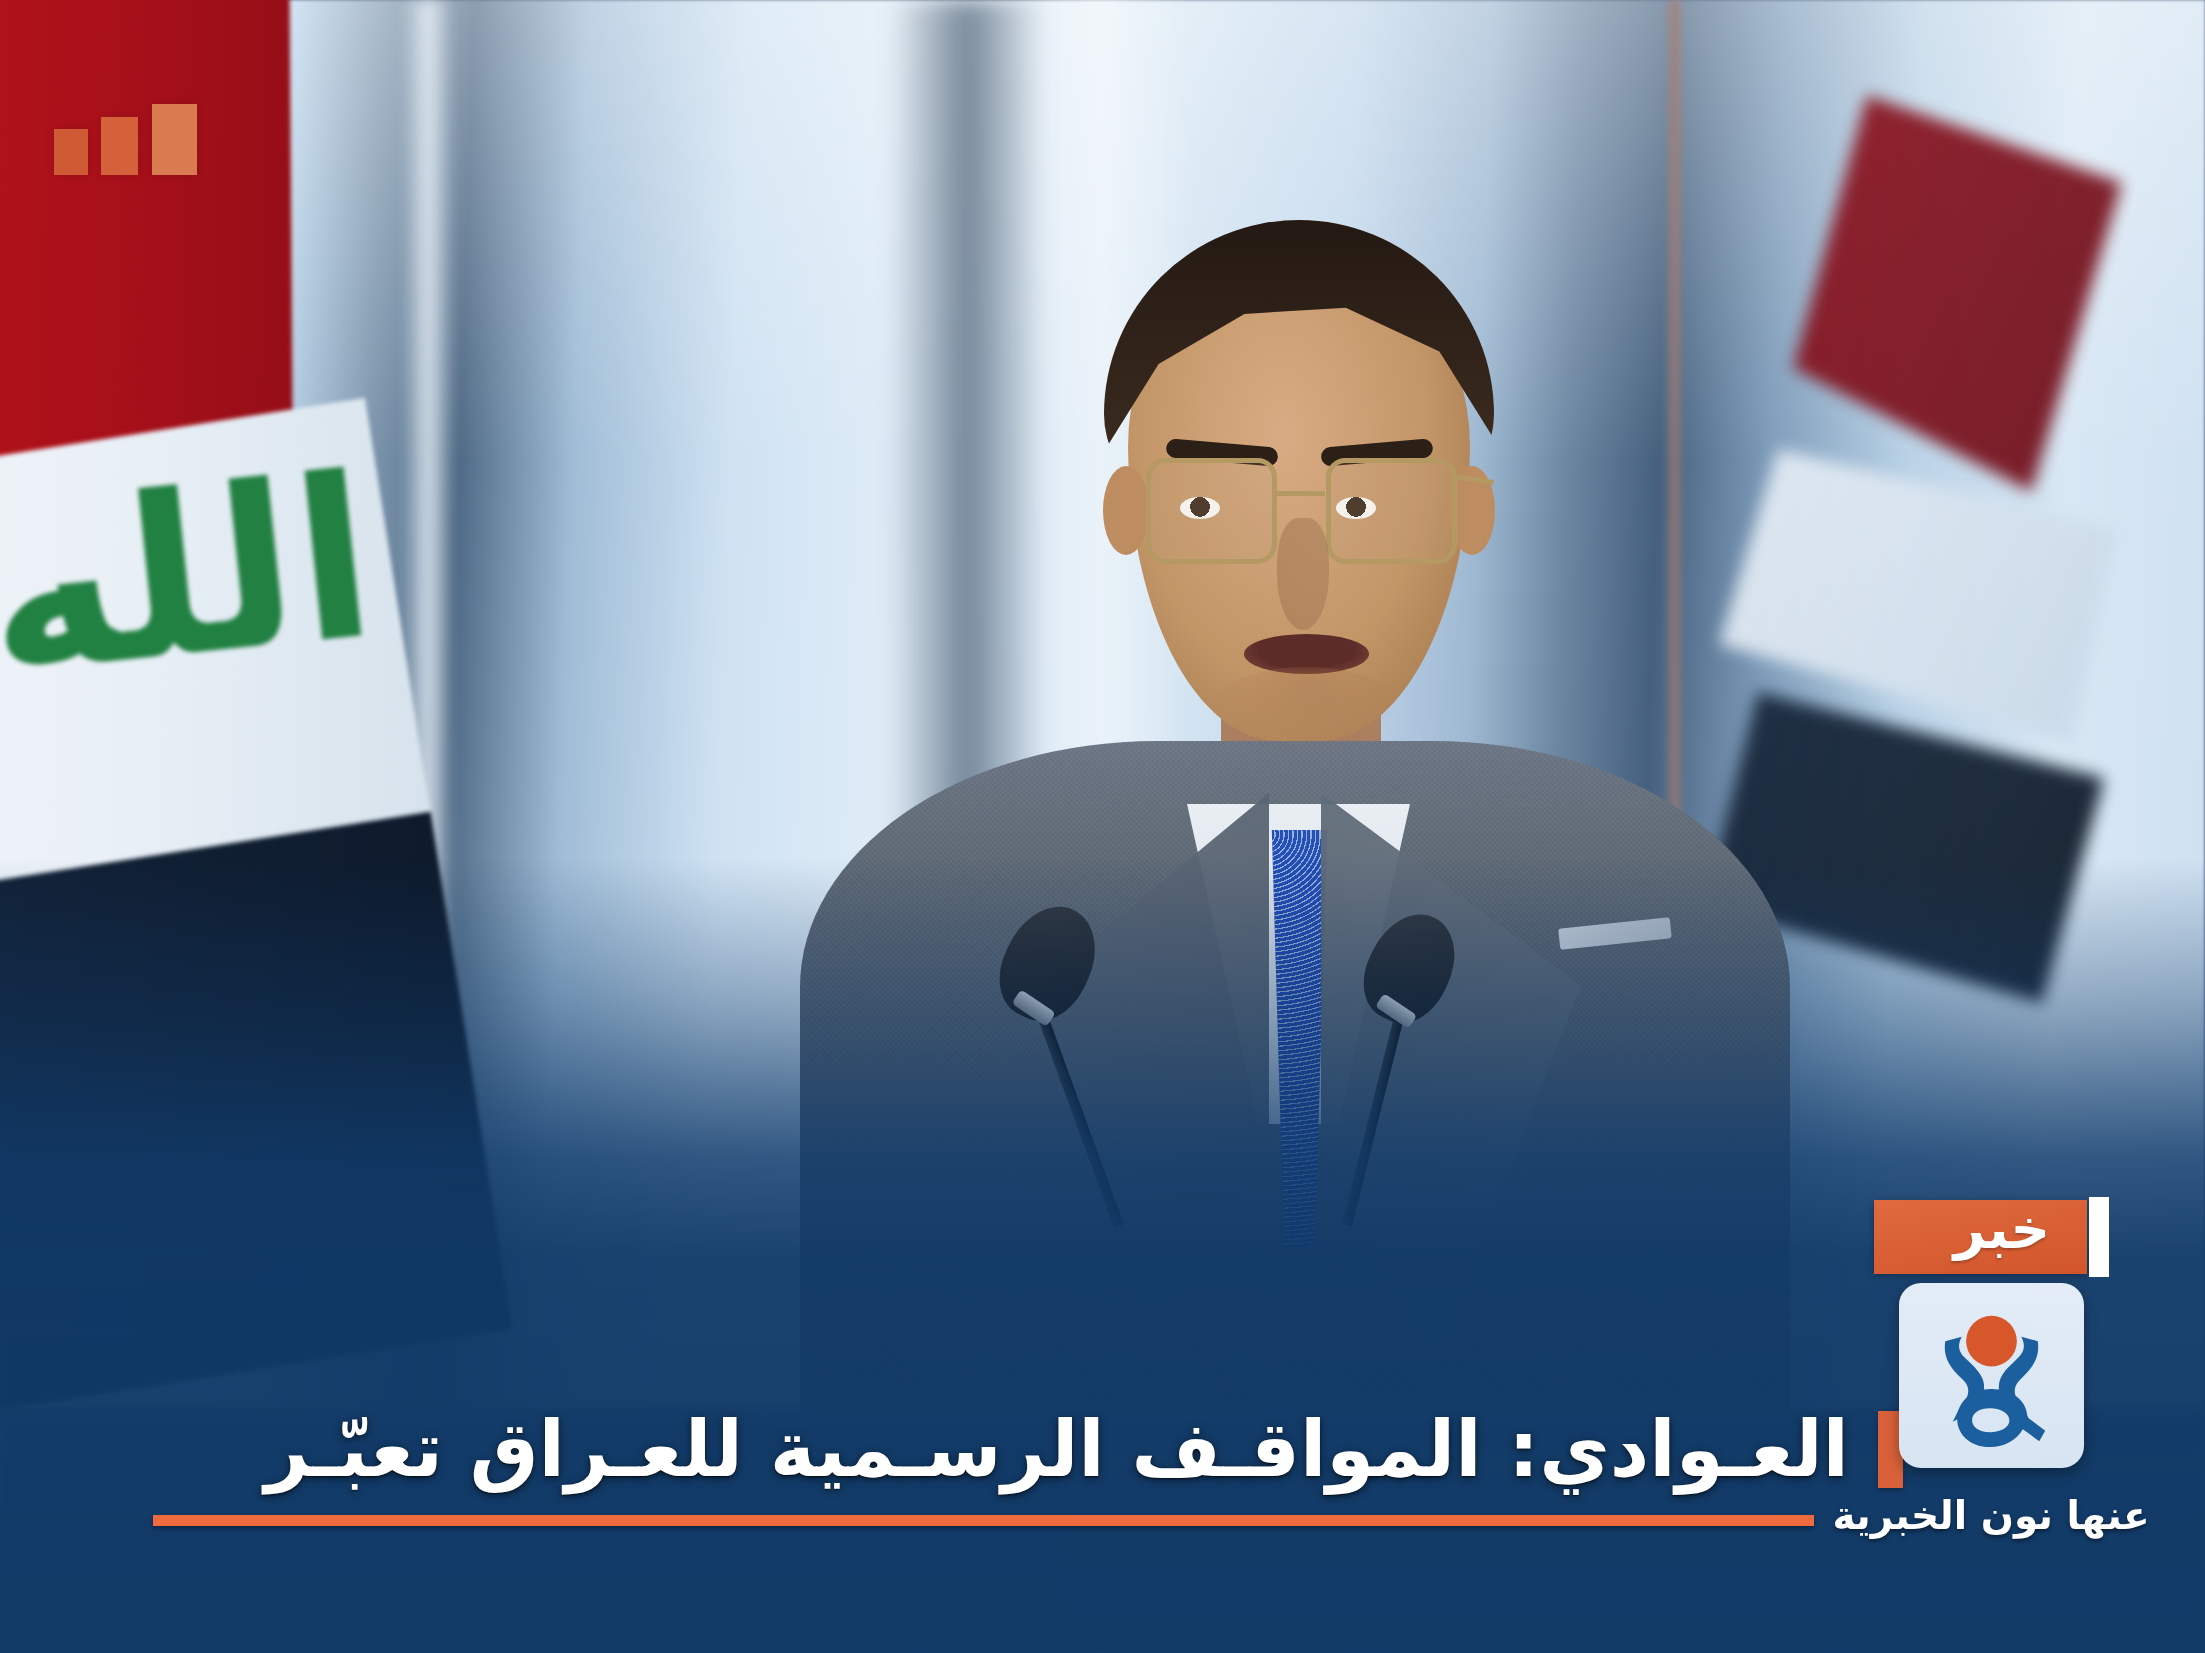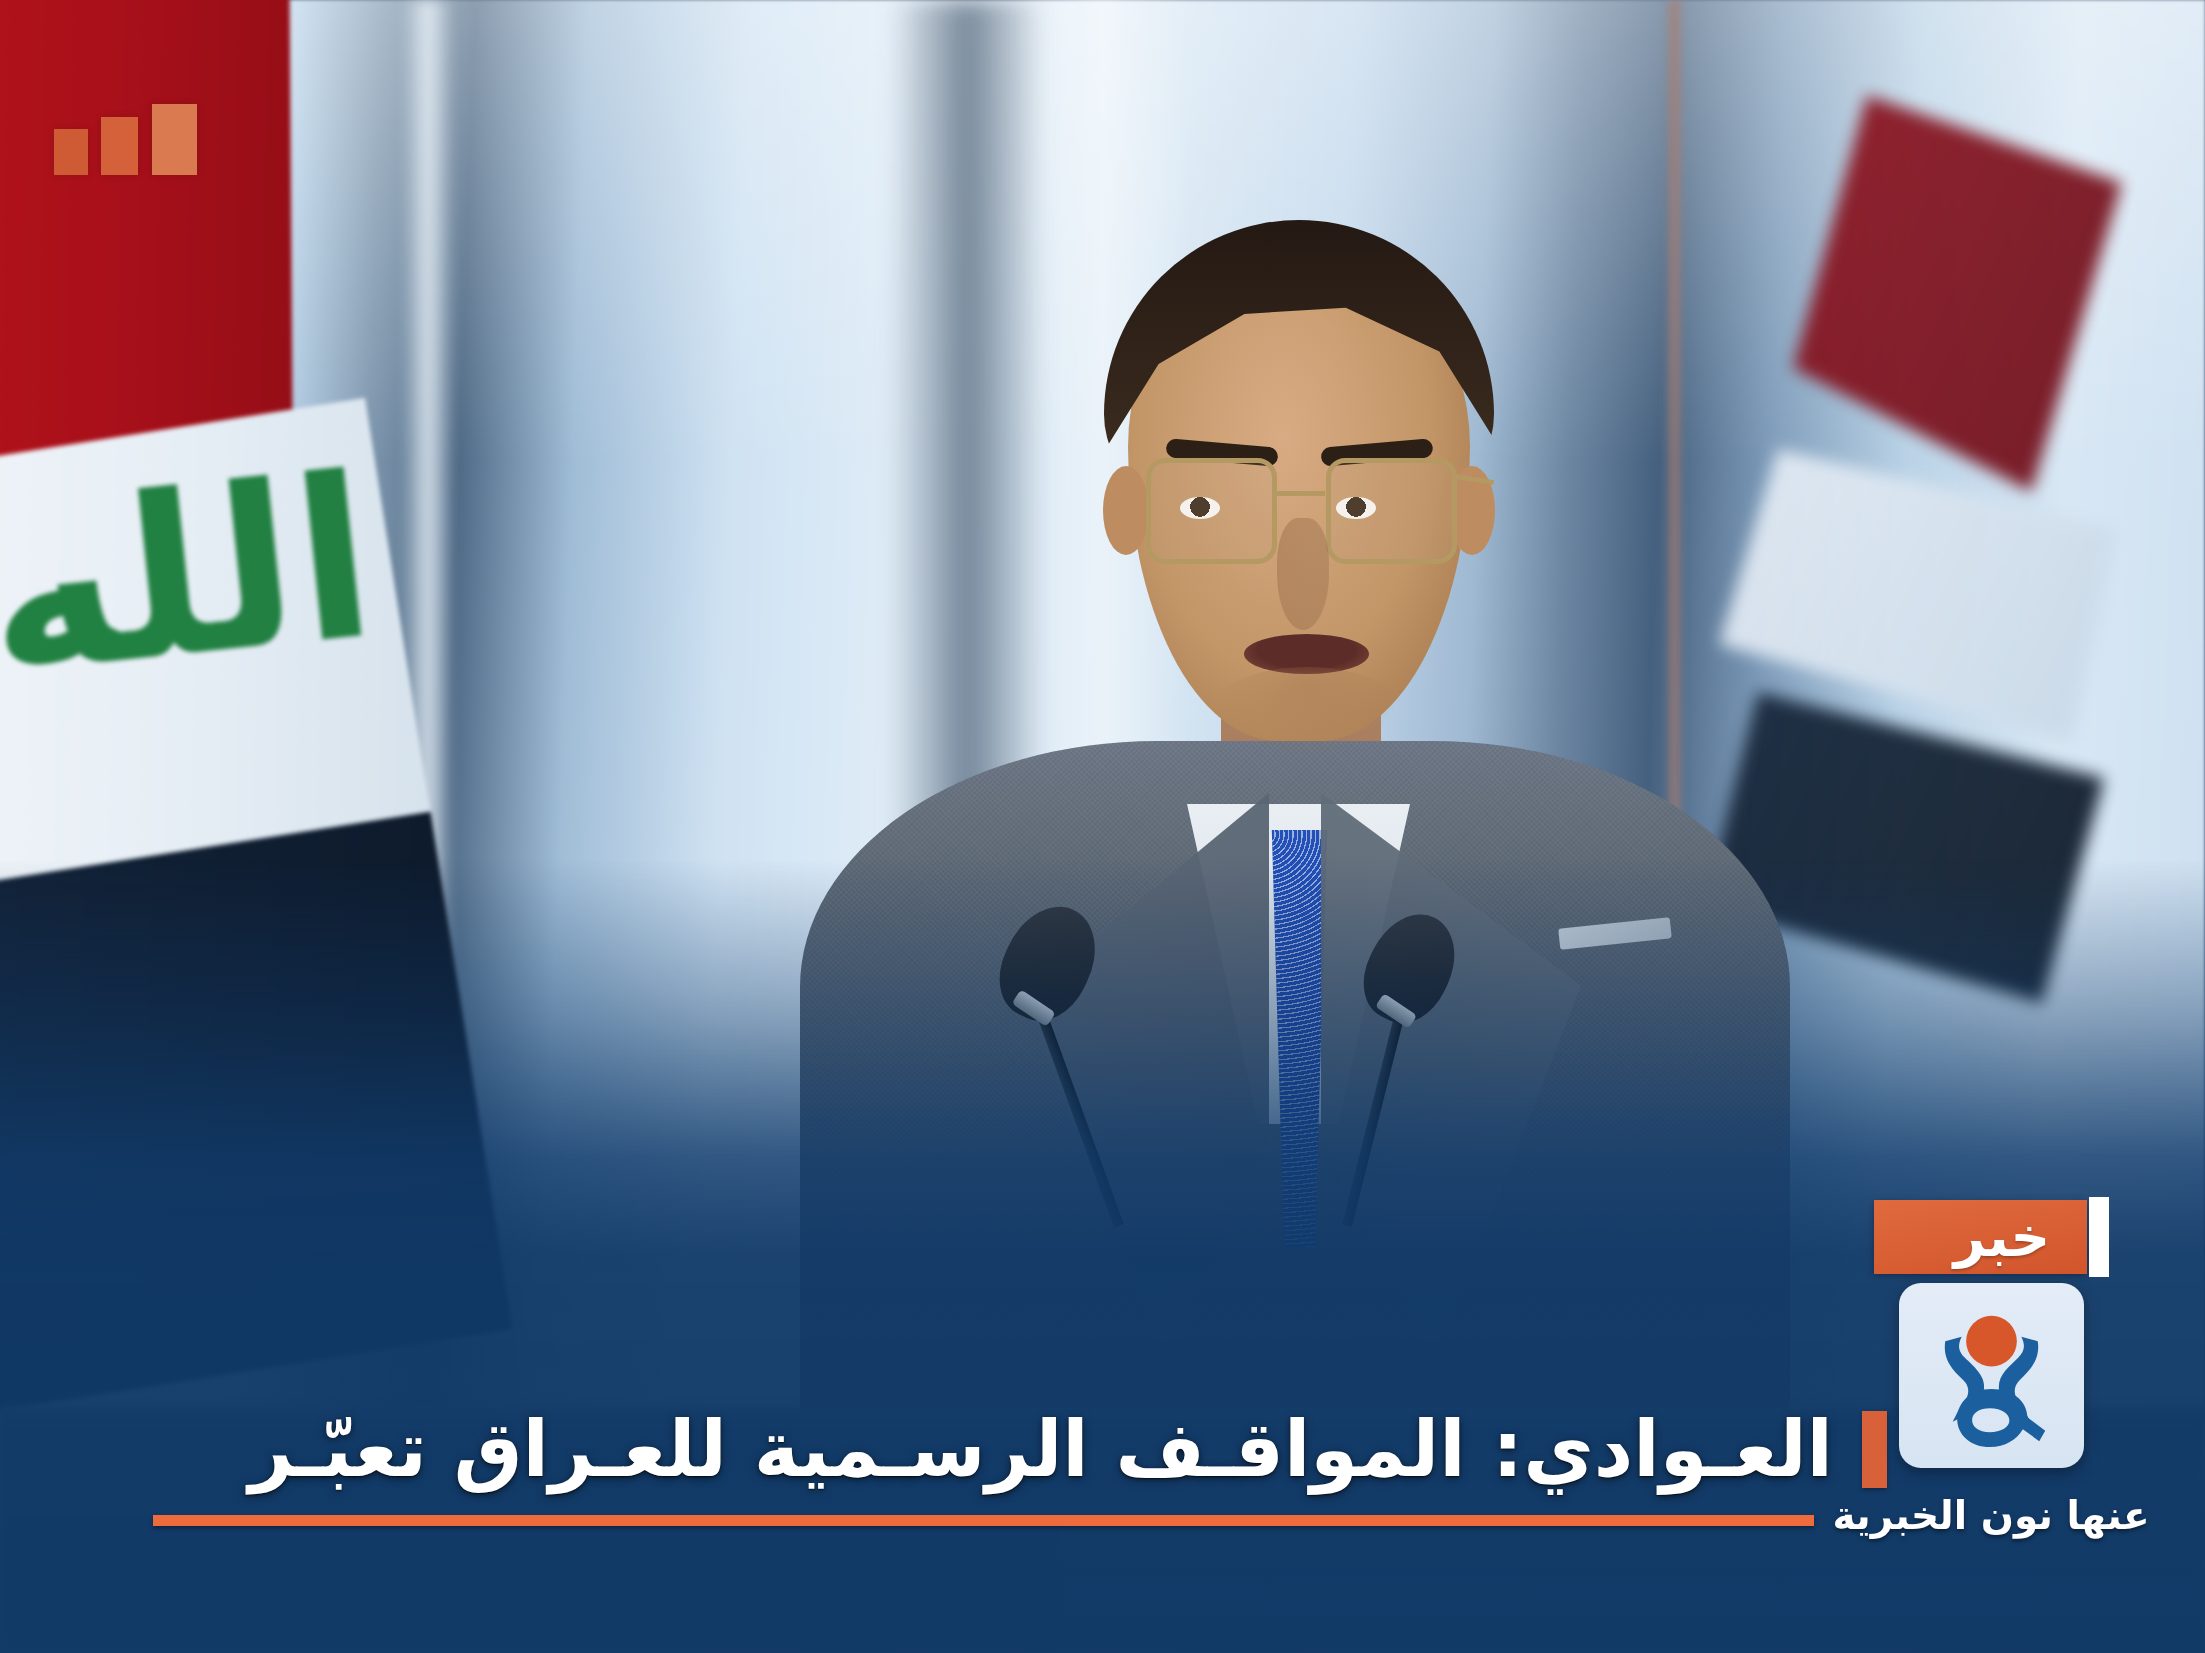--- a/index.html
+++ b/index.html
@@ -273,21 +273,21 @@
 
   
   .barmark{position:absolute;left:54px;top:104px;display:flex;align-items:flex-end;gap:13.4px;}
   .barmark i{display:block;background:#d9653c;box-shadow:0 0 7.4px rgba(0,0,0,.12);}
   .barmark i:nth-child(1){width:45px;height:71px;background:#d97a51;}
   .barmark i:nth-child(2){width:37px;height:58px;background:#d4613a;}
   .barmark i:nth-child(3){width:34px;height:46px;background:#cf5b35;}
 
   
   .headline{
-    position:absolute;right:372px;left:112px;bottom:146px;
+    position:absolute;right:356px;left:112px;bottom:146px;
     text-align:right;direction:rtl;
   }
   .h-line{
     color:#ffffff;
     font-size:77px;
     line-height:1.48;
     font-weight:700;
     letter-spacing:0px;
     text-shadow:0 2.2px 9px rgba(0,0,0,.55),0 0.7px 1.5px rgba(0,0,0,.6);
     white-space:nowrap;
@@ -304,21 +304,21 @@
     background:#ef6a3c;
     box-shadow:0 2.2px 4.5px rgba(0,0,0,.4);
   }
 
   
   .brand{
     position:absolute;right:80px;bottom:115px;width:268px;
     display:flex;flex-direction:column;align-items:center;gap:0;
   }
   .badge{
-    position:relative;display:flex;align-items:flex-start;
+    position:relative;display:flex;align-items:center;
     width:235px;height:58px;margin-bottom:25px;
   }
   .badge .box{
     position:absolute;left:0;top:0;width:213px;height:74px;
     background:linear-gradient(170deg,#e06a3e,#d2552c);
     box-shadow:0 2.2px 7.4px rgba(0,0,0,.35);
   }
   .badge .tick{
     position:absolute;right:0;top:-3px;width:19.4px;height:80px;background:#ffffff;
   }

